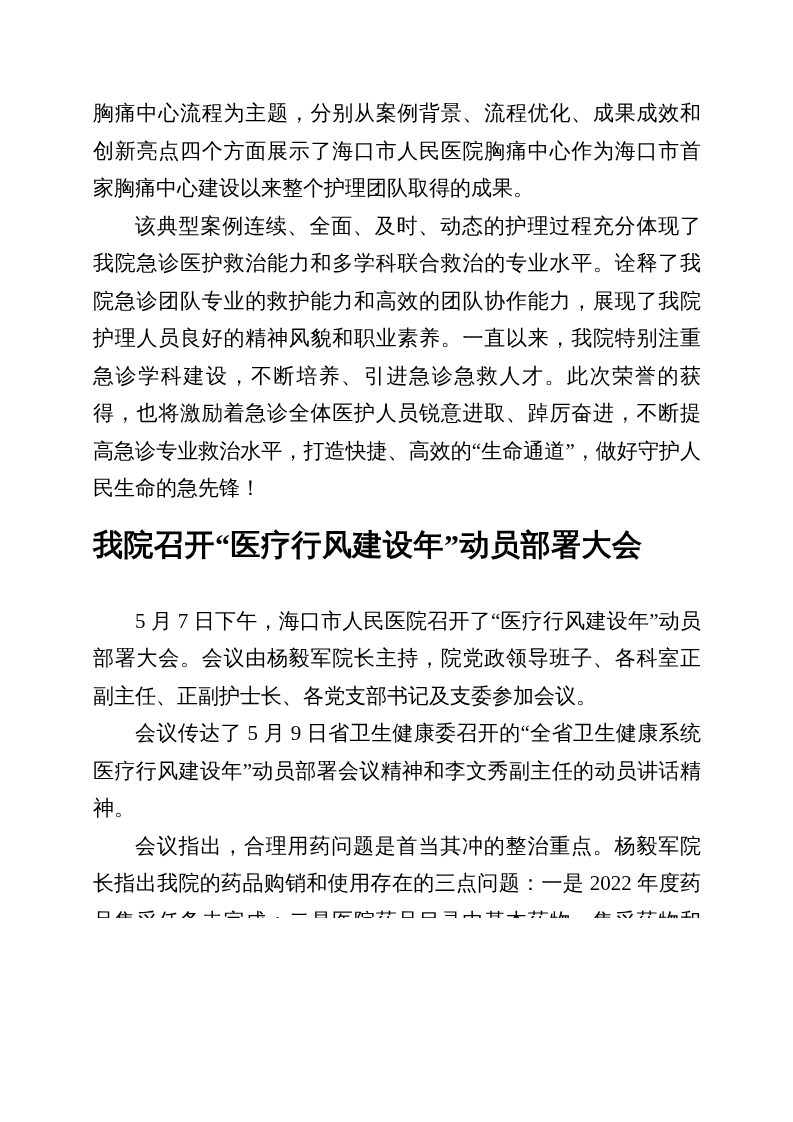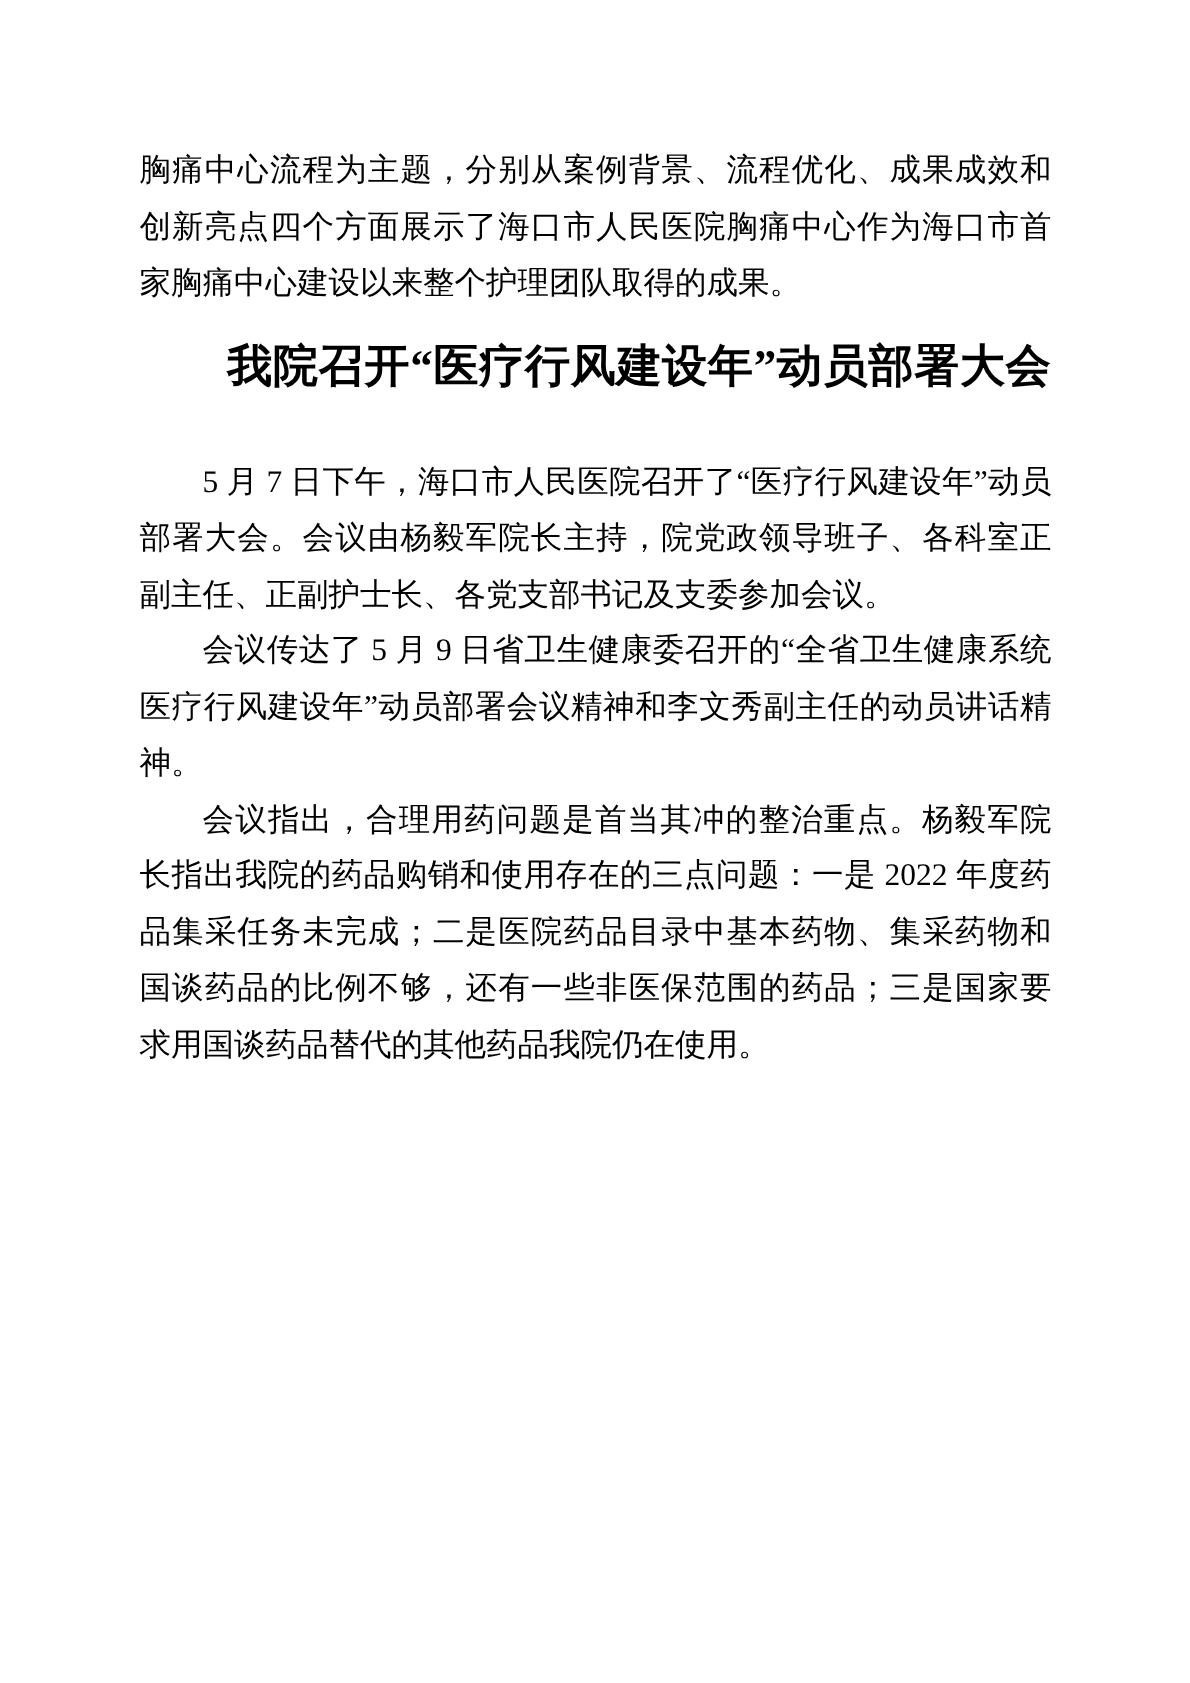--- a/index.html
+++ b/index.html
@@ -31,38 +31,39 @@
     word-break: break-all;
   }
   p.indent {
     text-indent: 2em;
   }
   h1.heading {
     margin: 14px 0 36px 0;
     font-size: 30px;
     line-height: 45px;
     font-weight: bold;
-    text-align: right;
+    text-align: left;
     letter-spacing: 0.5px;
     white-space: nowrap;
   }
   .footer {
     position: absolute;
     left: 96px;
     top: 1036px;
     font-size: 20px;
     line-height: 30px;
     letter-spacing: 2px;
   }
 </style>
 </head>
 <body>
 
 <div class="page">
   <div class="content">
     <p class="body">胸痛中心流程为主题，分别从案例背景、流程优化、成果成效和创新亮点四个方面展示了海口市人民医院胸痛中心作为海口市首家胸痛中心建设以来整个护理团队取得的成果。</p>
+    <p class="body indent">该典型案例连续、全面、及时、动态的护理过程充分体现了我院急诊医护救治能力和多学科联合救治的专业水平。诠释了我院急诊团队专业的救护能力和高效的团队协作能力，展现了我院护理人员良好的精神风貌和职业素养。一直以来，我院特别注重急诊学科建设，不断培养、引进急诊急救人才。此次荣誉的获得，也将激励着急诊全体医护人员锐意进取、踔厉奋进，不断提高急诊专业救治水平，打造快捷、高效的“生命通道”，做好守护人民生命的急先锋！</p>
     <h1 class="heading">我院召开“医疗行风建设年”动员部署大会</h1>
     <p class="body indent">5 月 7 日下午，海口市人民医院召开了“医疗行风建设年”动员部署大会。会议由杨毅军院长主持，院党政领导班子、各科室正副主任、正副护士长、各党支部书记及支委参加会议。</p>
     <p class="body indent">会议传达了 5 月 9 日省卫生健康委召开的“全省卫生健康系统医疗行风建设年”动员部署会议精神和李文秀副主任的动员讲话精神。</p>
     <p class="body indent">会议指出，合理用药问题是首当其冲的整治重点。杨毅军院长指出我院的药品购销和使用存在的三点问题：一是 2022 年度药品集采任务未完成；二是医院药品目录中基本药物、集采药物和国谈药品的比例不够，还有一些非医保范围的药品；三是国家要求用国谈药品替代的其他药品我院仍在使用。</p>
   </div>
   <div class="footer">— 4 —</div>
 </div>
 
 </body></html>

